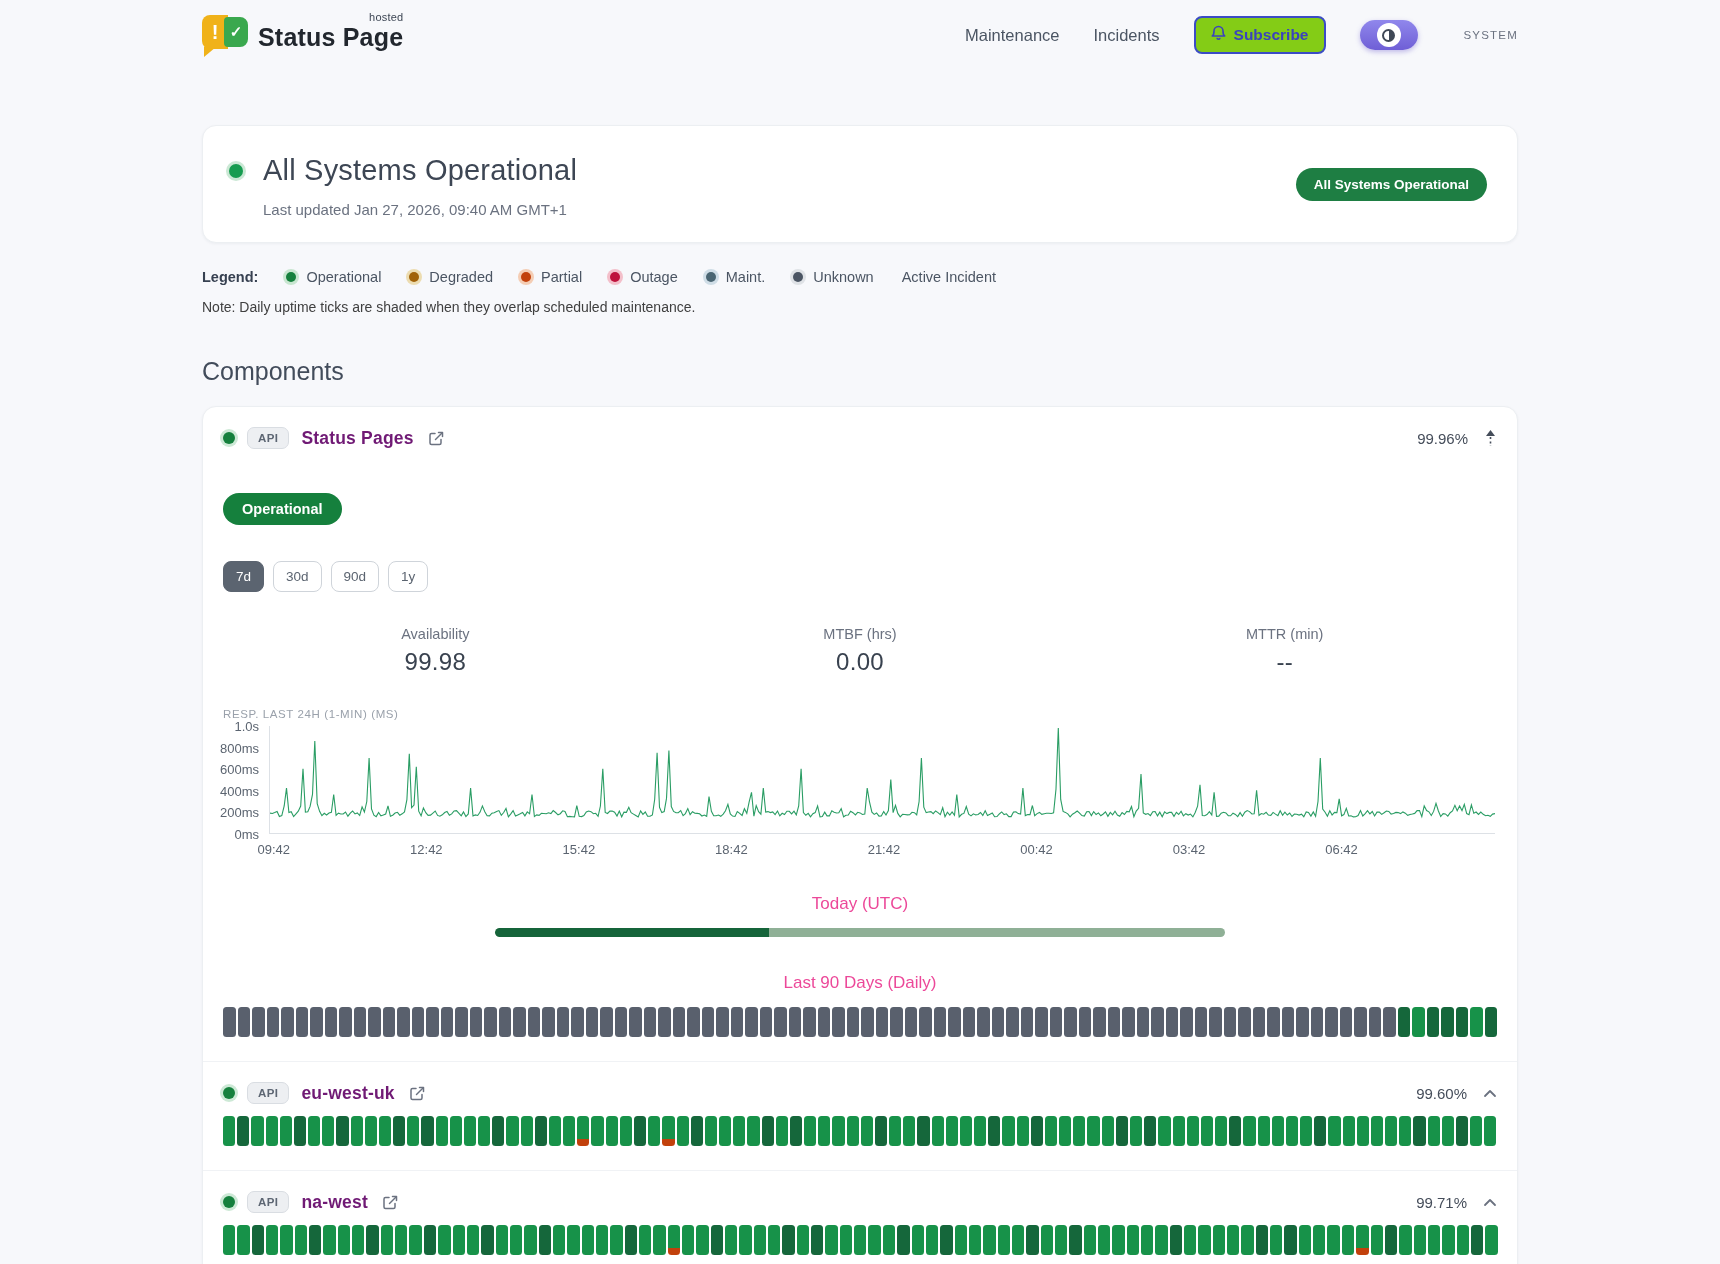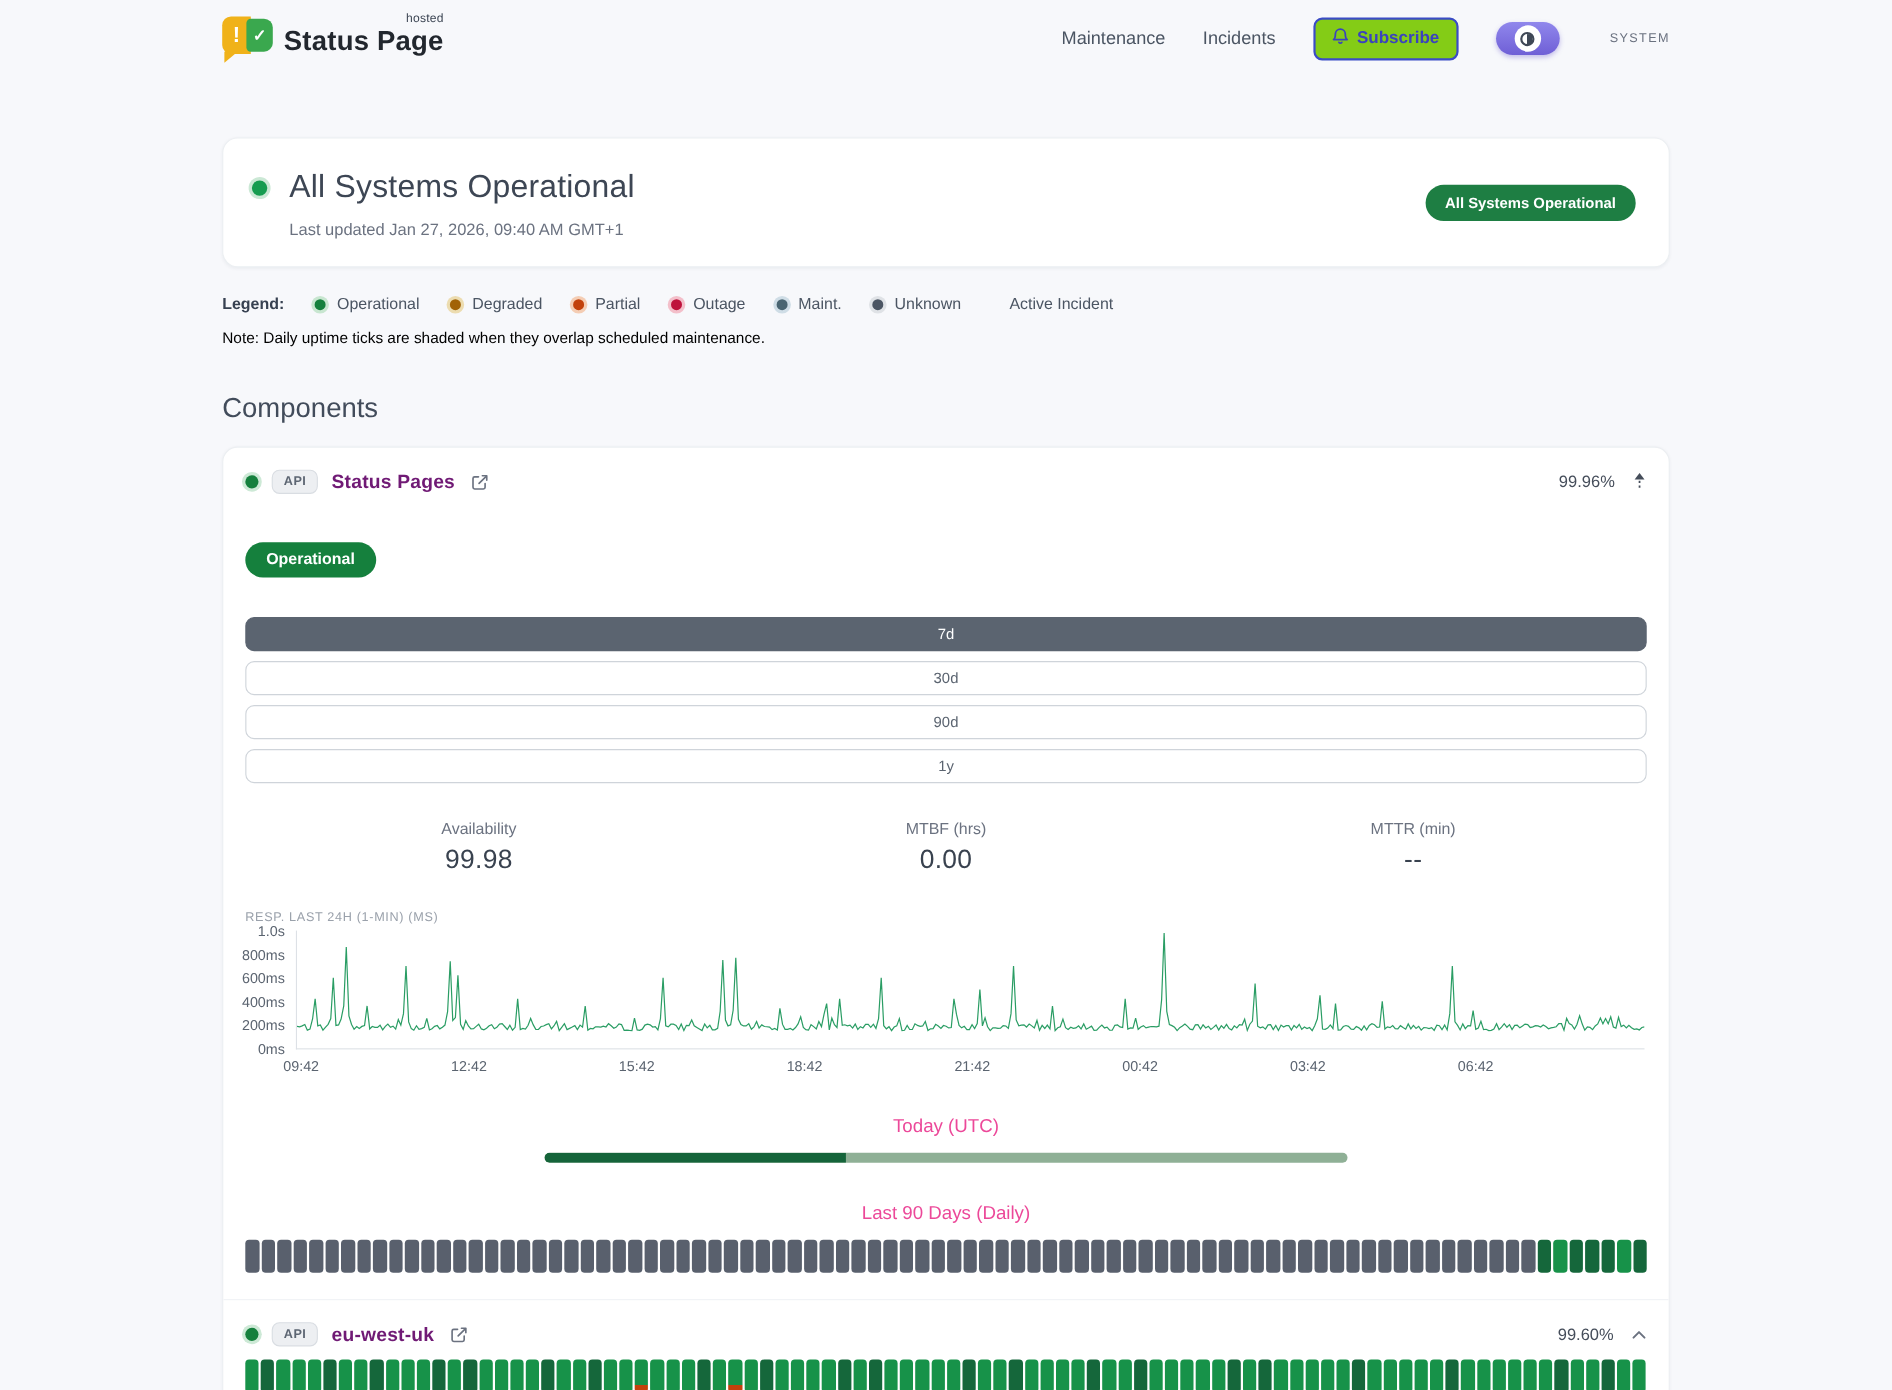--- a/index.html
+++ b/index.html
@@ -42,42 +42,42 @@
   .hero-title { font-size:29px; font-weight:500; color:#3d4654; letter-spacing:.2px; }
   .hero-updated { margin:14px 0 0 34px; font-size:15px; color:#6b7280; }
   .badge-pill { background:#1e7e43; color:#fff; font-weight:bold; font-size:13.5px;
     padding:9px 18px; border-radius:18px; align-self:flex-start; margin-top:14px; white-space:nowrap; }
 
   
   .legend-row { display:flex; align-items:center; margin-top:26px; gap:28px; font-size:14.5px; color:#4b5563; }
   .legend-label { font-weight:bold; color:#374151; }
   .legend-item { display:flex; align-items:center; gap:10px; }
   .legend-dot { width:10px; height:10px; border-radius:50%; }
-  .legend-active { margin-left:16px; }
-  .legend-note { margin-top:14px; font-size:14px; color:#000000; }
+  .legend-active { }
+  .legend-note { margin-top:14px; font-size:14px; color:#404040; }
 
   
   .components-heading { margin-top:42px; font-size:25px; font-weight:500; color:#424c5b; }
   .components-card { margin-top:20px; overflow:hidden; border-radius:14px 14px 0 0; }
   .comp-section { padding:20px 20px 24px 20px; }
   .comp-section + .comp-section { border-top:1px solid #f0f2f5; }
   .comp-header { display:flex; align-items:center; gap:12px; }
   .dot-comp { width:12px; height:12px; background:#15803d; box-shadow:0 0 0 3px #cde9d6; }
   .api-badge { font-size:11.5px; font-weight:bold; letter-spacing:.4px; color:#5d6673; background:#edeff2;
     border:1px solid #d9dde2; border-radius:7px; padding:4px 10px; }
   .comp-name { font-size:17.5px; font-weight:bold; color:#701a75; letter-spacing:.2px; }
   .ext-icon { display:inline-flex; margin-left:2px; cursor:pointer; }
   .comp-right { margin-left:auto; display:flex; align-items:center; gap:16px; }
   .comp-pct { font-size:15px; color:#454d5a; }
   .expander { cursor:pointer; display:inline-flex; }
 
   .status-pill { display:inline-block; background:#15803d; color:#fff; font-weight:bold; font-size:14.5px;
     padding:8px 19px; border-radius:17px; margin-top:44px; }
 
-  .range-row { display:flex; justify-content:flex-start; gap:9px; margin-top:36px;flex-direction:column; }
+  .range-row { display:flex; justify-content:flex-start; gap:9px; margin-top:36px; }
   .range-btn { font-size:13.5px; color:#5b6470; background:#fff; border:1px solid #cfd4da; border-radius:8px;
     padding:7px 12px; min-width:40px; text-align:center; cursor:pointer; font-family:inherit; }
   .range-btn.active { background:#5b6470; border-color:#5b6470; color:#fff; }
 
   .stats-row { display:flex; margin-top:34px; }
   .stat { flex:1; text-align:center; }
   .stat-label { font-size:14.5px; color:#6b7280; }
   .stat-value { margin-top:6px; font-size:24px; font-weight:500; color:#39424f; letter-spacing:.3px; }
 
   .chart-title { margin-top:32px; font-size:11.5px; letter-spacing:.6px; color:#9aa1ab; }

